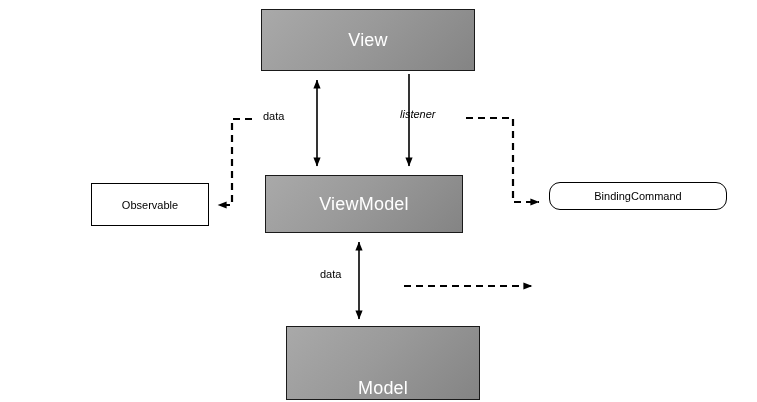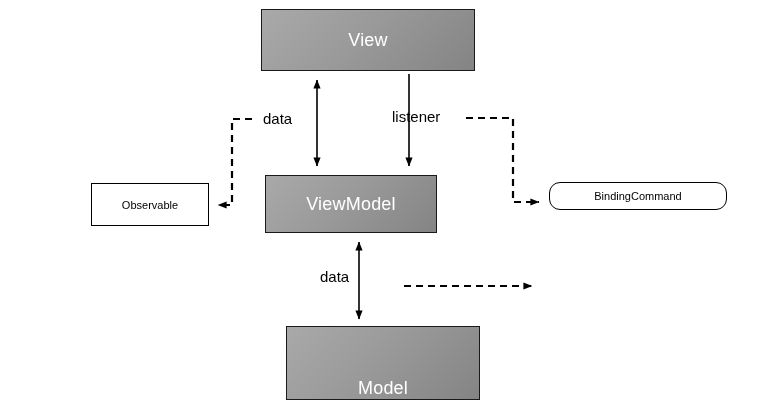--- a/index.html
+++ b/index.html
@@ -37,21 +37,21 @@
     letter-spacing: 0.2px;
   }
   .node-outline {
     border: 1.5px solid #000000;
     background: #ffffff;
     color: #000000;
     font-size: 11px;
   }
   .edge-label {
     position: absolute;
-    font-size: 15px;
+    font-size: 11px;
     color: #000000;
     white-space: nowrap;
   }
   svg.connectors {
     position: absolute;
     left: 0;
     top: 0;
     width: 757px;
     height: 402px;
     pointer-events: none;
@@ -82,36 +82,36 @@
 
     <line x1="359" y1="242" x2="359" y2="319" stroke="#000000" stroke-width="1.6" marker-start="url(#arrowStart)" marker-end="url(#arrowEnd)"></line>
 
     <line x1="404" y1="286" x2="532" y2="286" stroke="#000000" stroke-width="2.2" stroke-dasharray="7,5" marker-end="url(#arrowEnd)"></line>
   </svg>
 
   <div class="node node-filled" style="left:261px; top:9px; width:214px; height:62px;">
     <span>View</span>
   </div>
 
-  <div class="node node-filled" style="left:265px; top:175px; width:172px; height:58px;">
+  <div class="node node-filled" style="left:265px; top:175px; width:198px; height:58px;">
     <span>ViewModel</span>
   </div>
 
   <div class="node node-filled" style="left:286px; top:326px; width:194px; height:74px;align-items:flex-end;">
     <span>Model</span>
   </div>
 
   <div class="node node-outline" style="left:91px; top:183px; width:118px; height:43px;">
     <span>Observable</span>
   </div>
 
   <div class="node node-outline" style="left:549px; top:182px; width:178px; height:28px;border-radius:11px;">
     <span>BindingCommand</span>
   </div>
 
 
   <div class="edge-label" style="left:263px; top:110px;">data</div>
 
-  <div class="edge-label" style="left:392px; top:108px;">listener</div>
+  <div class="edge-label" style="left:400px; top:108px;font-style:italic;">listener</div>
 
   <div class="edge-label" style="left:320px; top:268px;">data</div>
 
 </div>
 
 </body></html>

